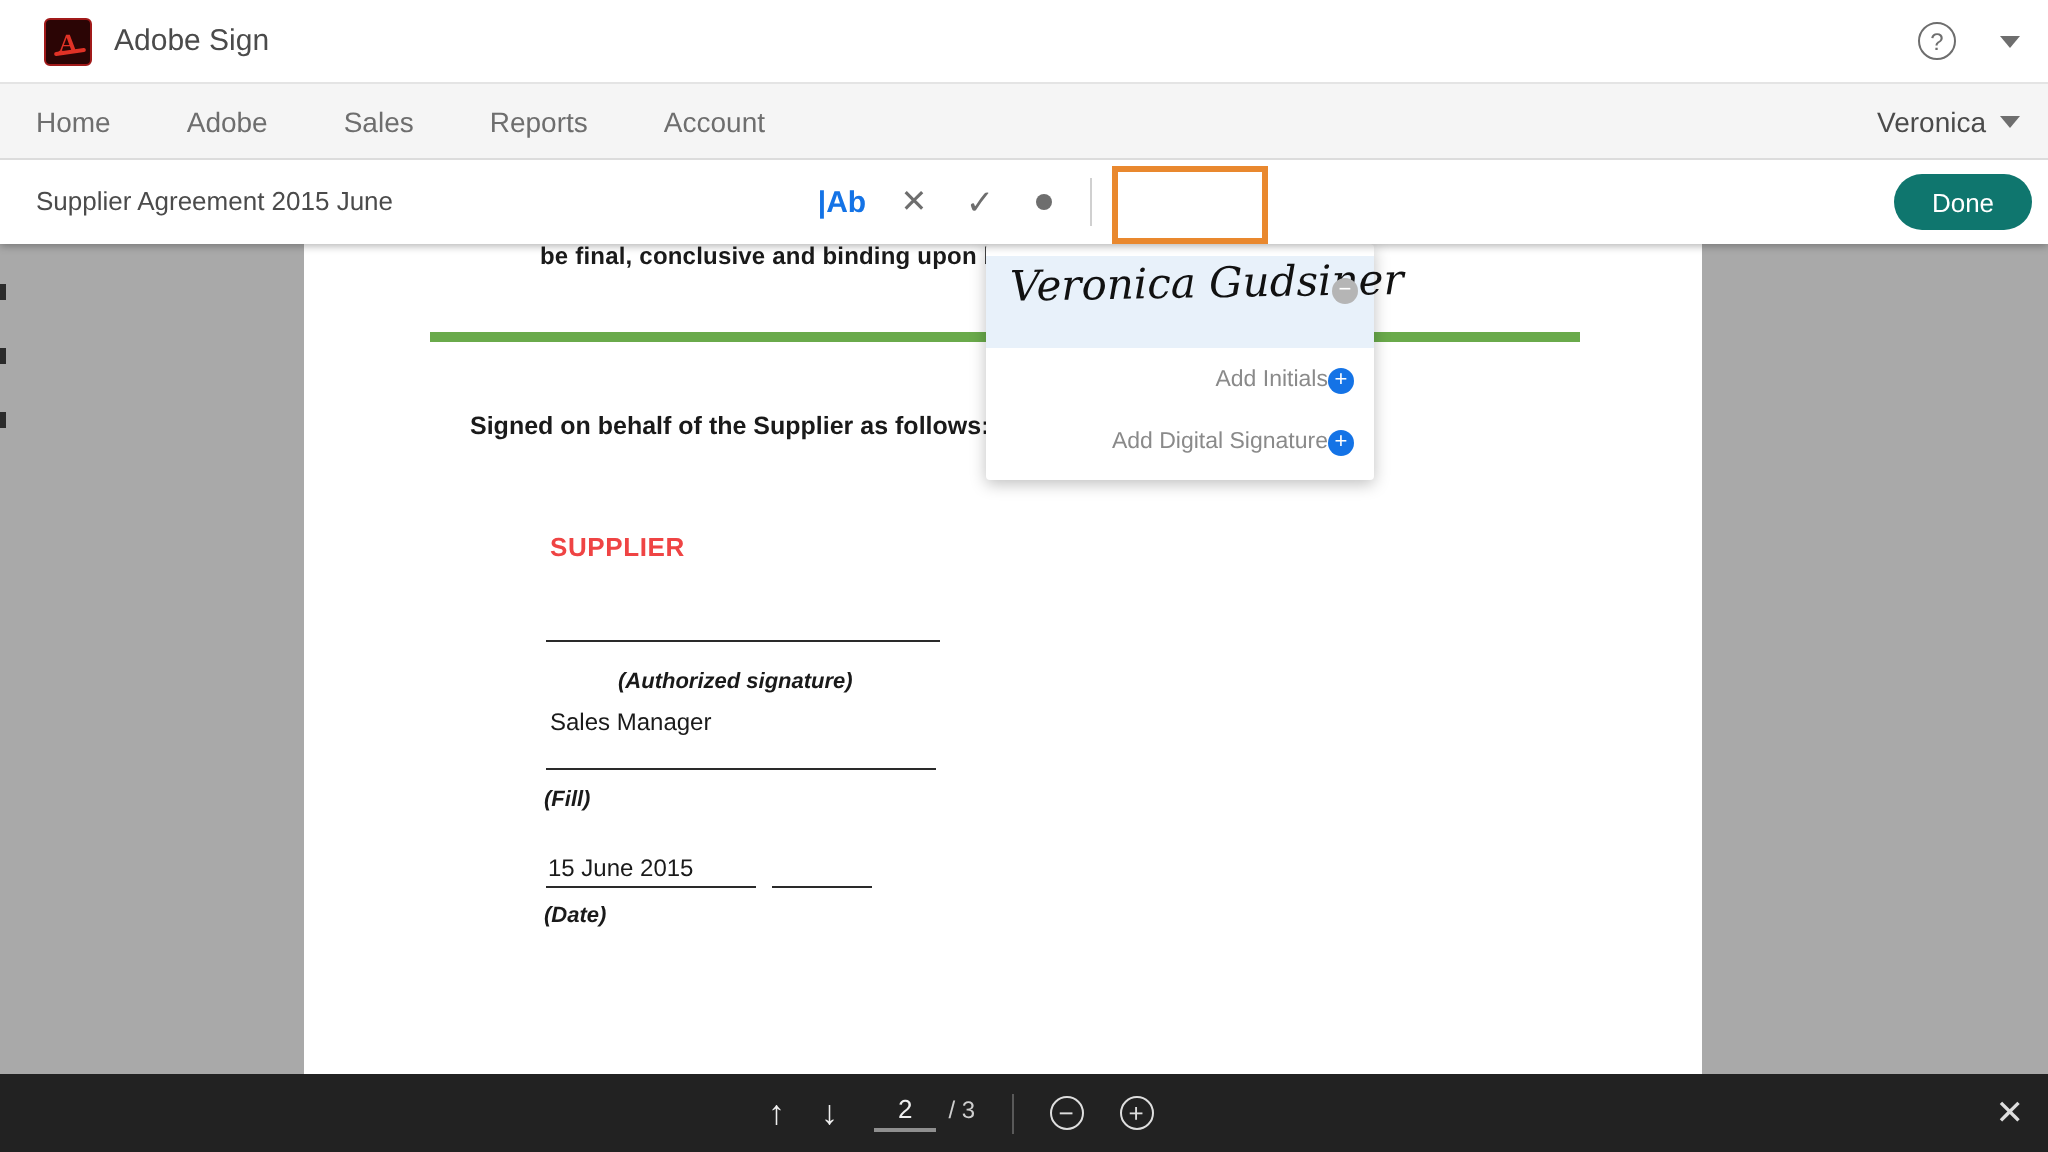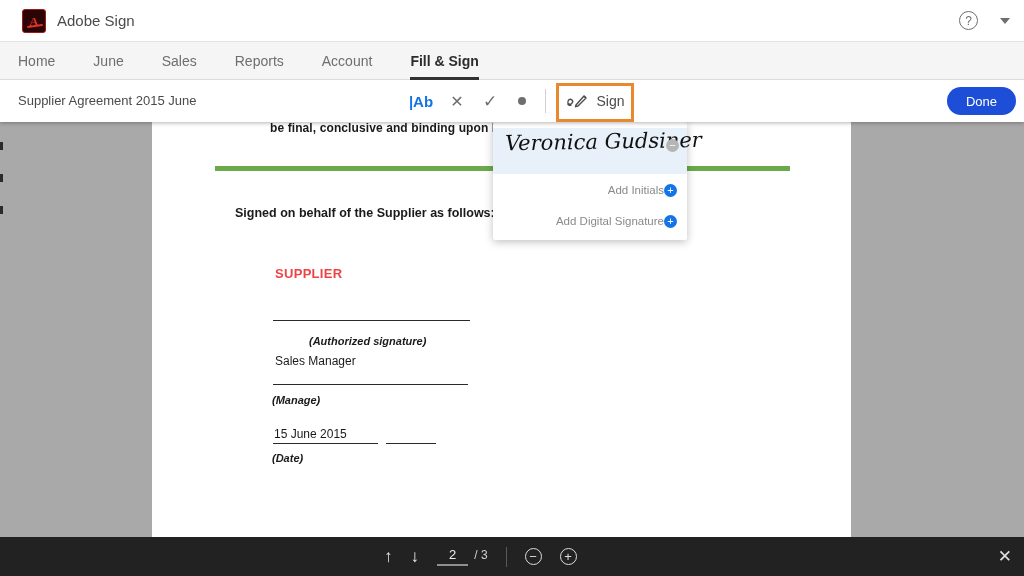--- a/index.html
+++ b/index.html
@@ -29,21 +29,21 @@
   .doc-title { position:absolute; left:18px; top:13px; font-size:13px; color:#4b4b4b; }
   .tool { position:absolute; top:0; height:42px; display:flex; align-items:center; justify-content:center; color:#6e6e6e; cursor:pointer; }
   .tool-text { left:406px; width:30px; color:#1473e6; font-size:15px; font-weight:bold; }
   .tool-x { left:446px; width:22px; font-size:16px; }
   .tool-check { left:478px; width:24px; font-size:17px; }
   .tool-dot { left:512px; width:20px; }
   .tool-dot .dot { width:8px; height:8px; border-radius:50%; background:#6e6e6e; }
   .tool-divider { position:absolute; left:545px; top:9px; width:1px; height:24px; background:#d0d0d0; }
   .tool-sign { left:560px; width:70px; gap:7px; color:#4b4b4b; font-size:14px; }
   .highlight-box { position:absolute; left:556px; top:3px; width:78px; height:39px; border:3px solid #e9882e; z-index:25; pointer-events:none; }
-  .done-btn { position:absolute; right:8px; top:7px; width:69px; height:28px; background:#1d4ed8; color:#ffffff; border:none; border-radius:14px; font-size:13px; font-family:"Liberation Sans",sans-serif; cursor:pointer; }
+  .done-btn { position:absolute; right:8px; top:7px; width:69px; height:28px; background:#0f766e; color:#ffffff; border:none; border-radius:14px; font-size:13px; font-family:"Liberation Sans",sans-serif; cursor:pointer; }
 
   
   .canvas { position:absolute; left:0; top:122px; width:1024px; height:415px; background:#a9a9a9; overflow:hidden; }
   .page { position:absolute; left:152px; top:-5px; width:699px; height:536px; background:#ffffff; }
   .doc-line1 { position:absolute; left:118px; top:4px; font-size:12px; font-weight:600; color:#1a1a1a; letter-spacing:.1px; }
   .green-rule { position:absolute; left:63px; top:49px; width:575px; height:5px; background:#6aaa4b; }
   .doc-signed { position:absolute; left:83px; top:89px; font-size:12.5px; font-weight:bold; color:#1a1a1a; }
   .doc-supplier { position:absolute; left:123px; top:149px; font-size:13px; font-weight:bold; color:#ef4444; letter-spacing:.3px; }
   .sig-rule { position:absolute; left:121px; top:203px; width:197px; height:1px; background:#2a2a2a; }
   .doc-auth { position:absolute; left:120px; top:218px; font-size:11px; font-weight:bold; font-style:italic; color:#1a1a1a;margin-left:37px; }
@@ -90,47 +90,42 @@
     <span class="swoosh"></span>
   </div>
   <div class="app-title">Adobe Sign</div>
   <div class="help-icon">?</div>
   <span class="caret topbar-caret"></span>
 </div>
 
 <div class="navbar">
   <div class="tabs">
     <div class="tab">Home</div>
-    <div class="tab">June</div>
+    <div class="tab">Adobe</div>
     <div class="tab">Sales</div>
     <div class="tab">Reports</div>
     <div class="tab">Account</div>
-    <div class="tab active">Fill &amp; Sign</div>
+  </div>
+  <div class="user-menu">
+    <span>Veronica</span>
+    <span class="caret"></span>
   </div>
 </div>
 
 <div class="toolbar">
   <div class="doc-title">Supplier Agreement 2015 June</div>
 
   <div class="tool tool-text">|Ab</div>
   <div class="tool tool-x">✕</div>
   <div class="tool tool-check">✓</div>
   <div class="tool tool-dot">
       <span class="dot"></span>
     </div>
   <div class="tool-divider"></div>
 
-  <div class="tool tool-sign">
-    <svg width="24" height="18" viewBox="0 0 24 18">
-      <path d="M3 12 C2 8 5 6 7 8 C9 10 6 13 4 12 C2 11 3 14 6 13" stroke="#4b4b4b" stroke-width="1.4" fill="none" stroke-linecap="round"></path>
-      <path d="M11 13 L19 4 L21 6 L13 14 L10.5 14.7 Z" fill="none" stroke="#4b4b4b" stroke-width="1.4" stroke-linejoin="round"></path>
-      <path d="M19 4 L21 6" stroke="#4b4b4b" stroke-width="1.4"></path>
-    </svg>
-    <span>Sign</span>
-  </div>
   <div class="highlight-box"></div>
 
   <button class="done-btn">Done</button>
 </div>
 
 <div class="canvas">
   <div class="edge-handle">
     <span></span>
       <span></span>
       <span></span>
@@ -139,21 +134,21 @@
   <div class="page">
 
     <div class="doc-line1">be final, conclusive and binding upon both</div>
     <div class="green-rule"></div>
     <div class="doc-signed">Signed on behalf of the Supplier as follows:</div>
     <div class="doc-supplier">SUPPLIER</div>
     <div class="sig-rule"></div>
     <div class="doc-auth">(Authorized signature)</div>
     <div class="doc-title-val">Sales Manager</div>
     <div class="title-rule"></div>
-    <div class="doc-title-cap">(Manage)</div>
+    <div class="doc-title-cap">(Fill)</div>
     <div class="doc-date-val">15 June 2015</div>
     <div class="date-rule1"></div>
     <div class="date-rule2"></div>
     <div class="doc-date-cap">(Date)</div>
   </div>
 
   <div class="sig-menu">
     <div class="sig-row"></div>
     <div class="sig-script">Veronica Gudsiner</div>
     <div class="minus-icon">−</div>

